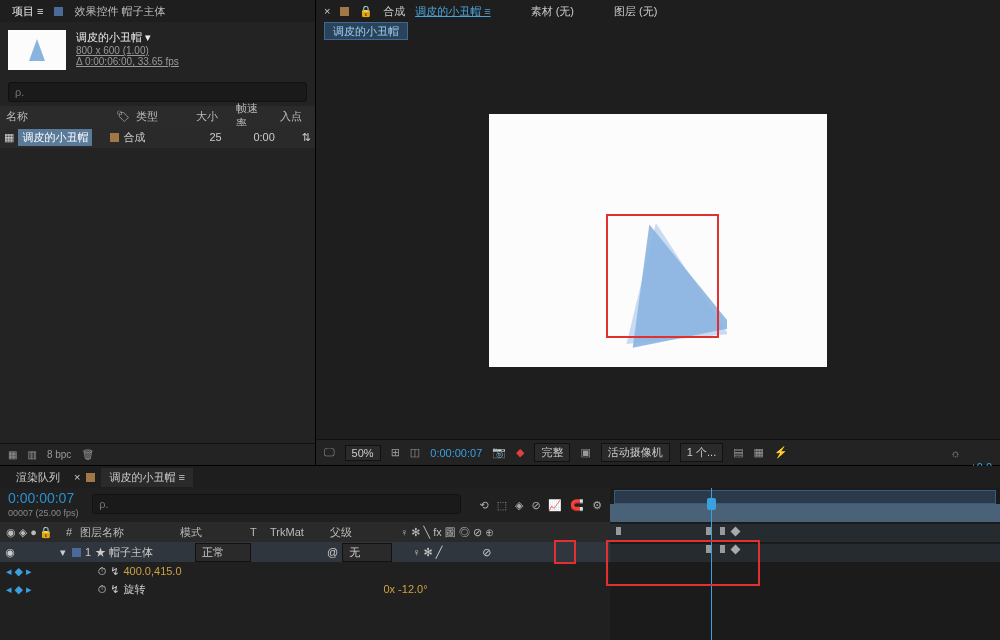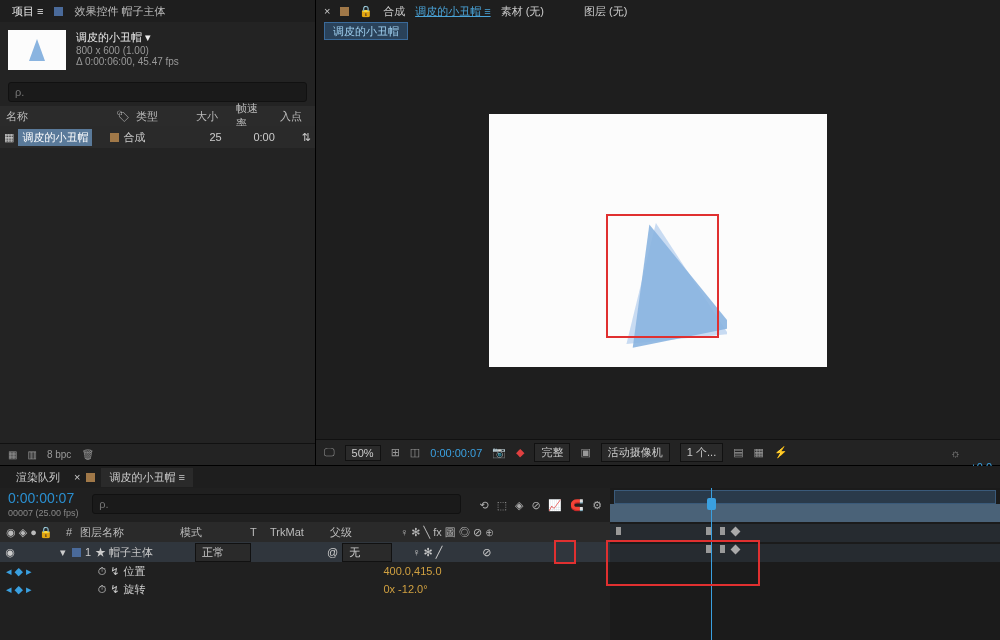--- a/index.html
+++ b/index.html
@@ -8,21 +8,21 @@
   .left-panel { width: 316px; background: #232323; border-right: 1px solid #000; display: flex; flex-direction: column; }
   .tabs { display: flex; align-items: center; height: 22px; background: #1e1e1e; padding: 0 6px; gap: 5px; font-size: 11px; }
   .tab { color: #bbb; padding: 3px 6px; cursor: pointer; }
   .tab.active { color: #eee; }
   .sq { width: 9px; height: 9px; display: inline-block; }
   .comp-header { display: flex; padding: 8px; gap: 10px; }
   .thumb { width: 58px; height: 40px; background: #fcfcfc; display: flex; align-items: center; justify-content: center; }
   .thumb svg { width: 20px; height: 26px; }
   .comp-meta { font-size: 11px; color: #ccc; }
   .comp-meta .title { color: #eee; }
-  .comp-meta .dim { color: #999; font-size: 10px; }
+  .comp-meta .dim { color: #999; font-size: 10px; text-decoration: underline; }
   .search-row { padding: 4px 8px; }
   .search { background: #1a1a1a; border: 1px solid #111; border-radius: 3px; height: 20px; width: 100%; color: #ccc; padding: 0 6px; font-size: 11px; }
   .col-headers { display: flex; background: #2b2b2b; height: 20px; align-items: center; font-size: 11px; color: #bbb; }
   .col-headers span { padding: 0 6px; }
   .asset-row { display: flex; align-items: center; height: 22px; background: #2a2a2a; font-size: 11px; }
   .asset-row .nm { background: #5a7a9a; color: #fff; padding: 1px 4px; margin-left: 4px; }
   .left-spacer { flex: 1; background: #232323; }
   .left-foot { height: 22px; background: #232323; border-top: 1px solid #111; display: flex; align-items: center; gap: 10px; padding: 0 8px; color: #999; font-size: 10px; }
 
   .right-panel { flex: 1; background: #1e1e1e; display: flex; flex-direction: column; }
@@ -82,21 +82,21 @@
     </div>
     <div class="comp-header">
       <div class="thumb">
         <svg viewBox="0 0 20 26">
             <polygon points="10,2 18,24 2,24" fill="#8ab4e0"></polygon>
           </svg>
       </div>
       <div class="comp-meta">
         <div class="title">调皮的小丑帽 ▾</div>
         <div class="dim">800 x 600 (1.00)</div>
-        <div class="dim">Δ 0:00:06:00, 45.47 fps</div>
+        <div class="dim">Δ 0:00:06:00, 33.65 fps</div>
       </div>
     </div>
     <div class="search-row">
       <input class="search" placeholder="ρ." style="">
     </div>
     <div class="col-headers">
       <span style="width:110px">名称</span>
       <span style="width:20px">🏷</span>
       <span style="width:60px">类型</span>
       <span style="width:40px">大小</span>
@@ -123,21 +123,21 @@
     </div>
   </div>
 
   <div class="right-panel">
     <div class="viewer-tabs">
       <span>×</span>
       <span class="sq" style="background:#a07848"></span>
       <span>🔒</span>
       <span>合成</span>
       <span class="comp-link">调皮的小丑帽 ≡</span>
-      <span style="">素材 (无)</span>
+      <span style="margin-left:30px">素材 (无)</span>
       <span style="margin-left:30px">图层 (无)</span>
     </div>
     <div class="crumb">
       <span>调皮的小丑帽</span>
     </div>
     <div class="canvas-wrap">
       <div class="canvas">
         <div class="tri-wrap">
           <svg viewBox="0 0 120 140">
             <polygon points="60,6 112,128 10,120" fill="#9cc0ea" opacity="0.55" transform="rotate(-10 60 70)"></polygon>
@@ -220,21 +220,20 @@
         <span style="width:20px"></span>
         <span style="width:60px">♀ ✻ ╱</span>
         <span style="margin-left:10px">⊘</span>
       </div>
       <div class="redbox2" style="left:554px;top:52px;width:22px;height:24px"></div>
       <div class="prop-row">
         <span class="kf">◂ ◆ ▸</span>
         <span style="width:60px"></span>
         <span>⏱</span>
         <span style="padding:0 4px">↯</span>
-        <span style="width:260px">位置</span>
         <span class="val">400.0,415.0</span>
       </div>
       <div class="prop-row">
         <span class="kf">◂ ◆ ▸</span>
         <span style="width:60px"></span>
         <span>⏱</span>
         <span style="padding:0 4px">↯</span>
         <span style="width:260px">旋转</span>
         <span class="val">0x -12.0°</span>
       </div>

